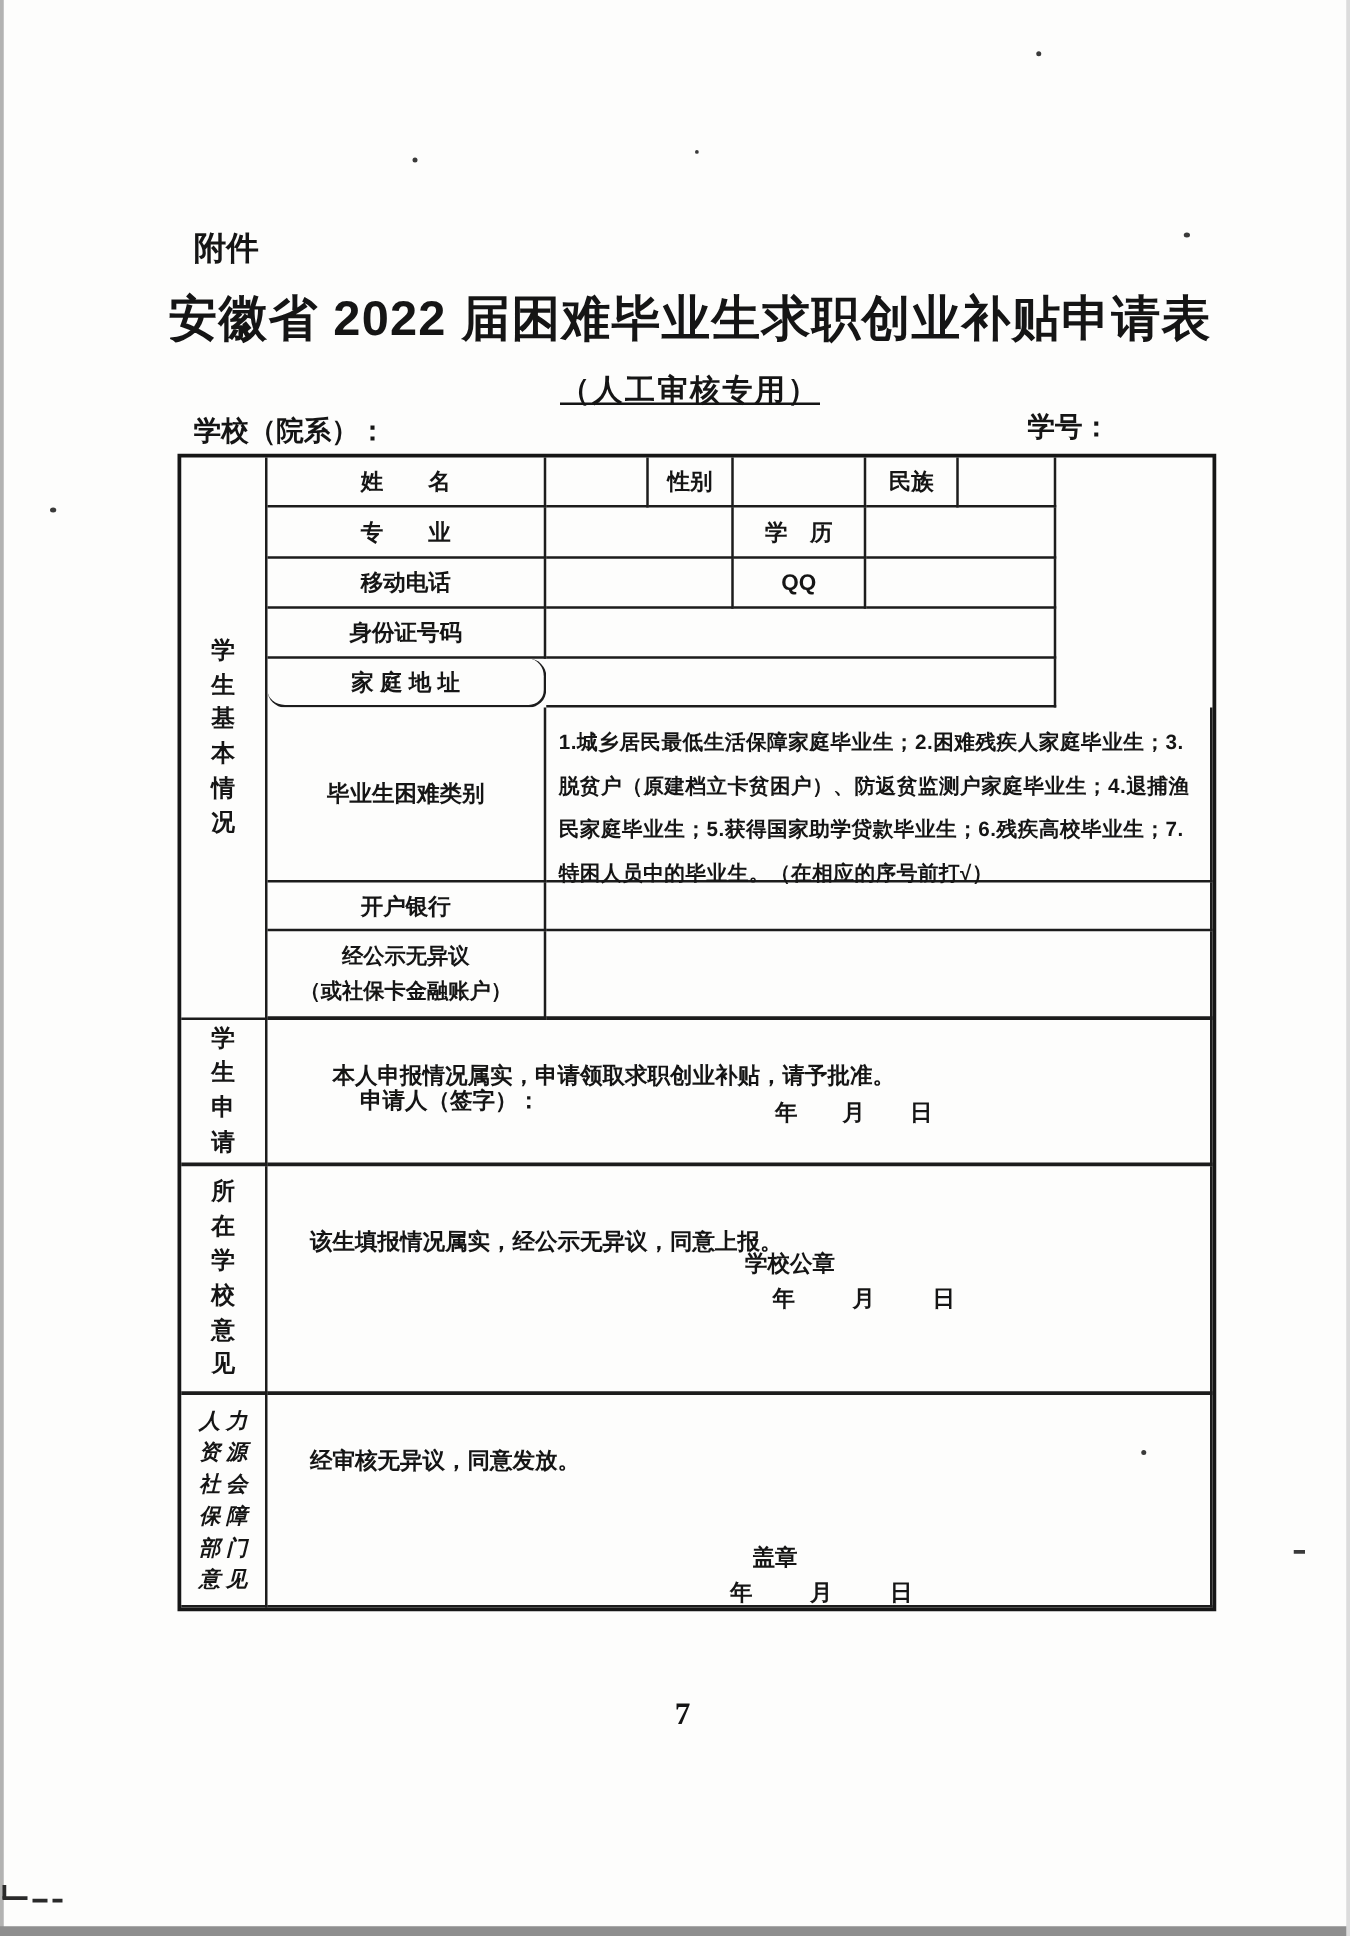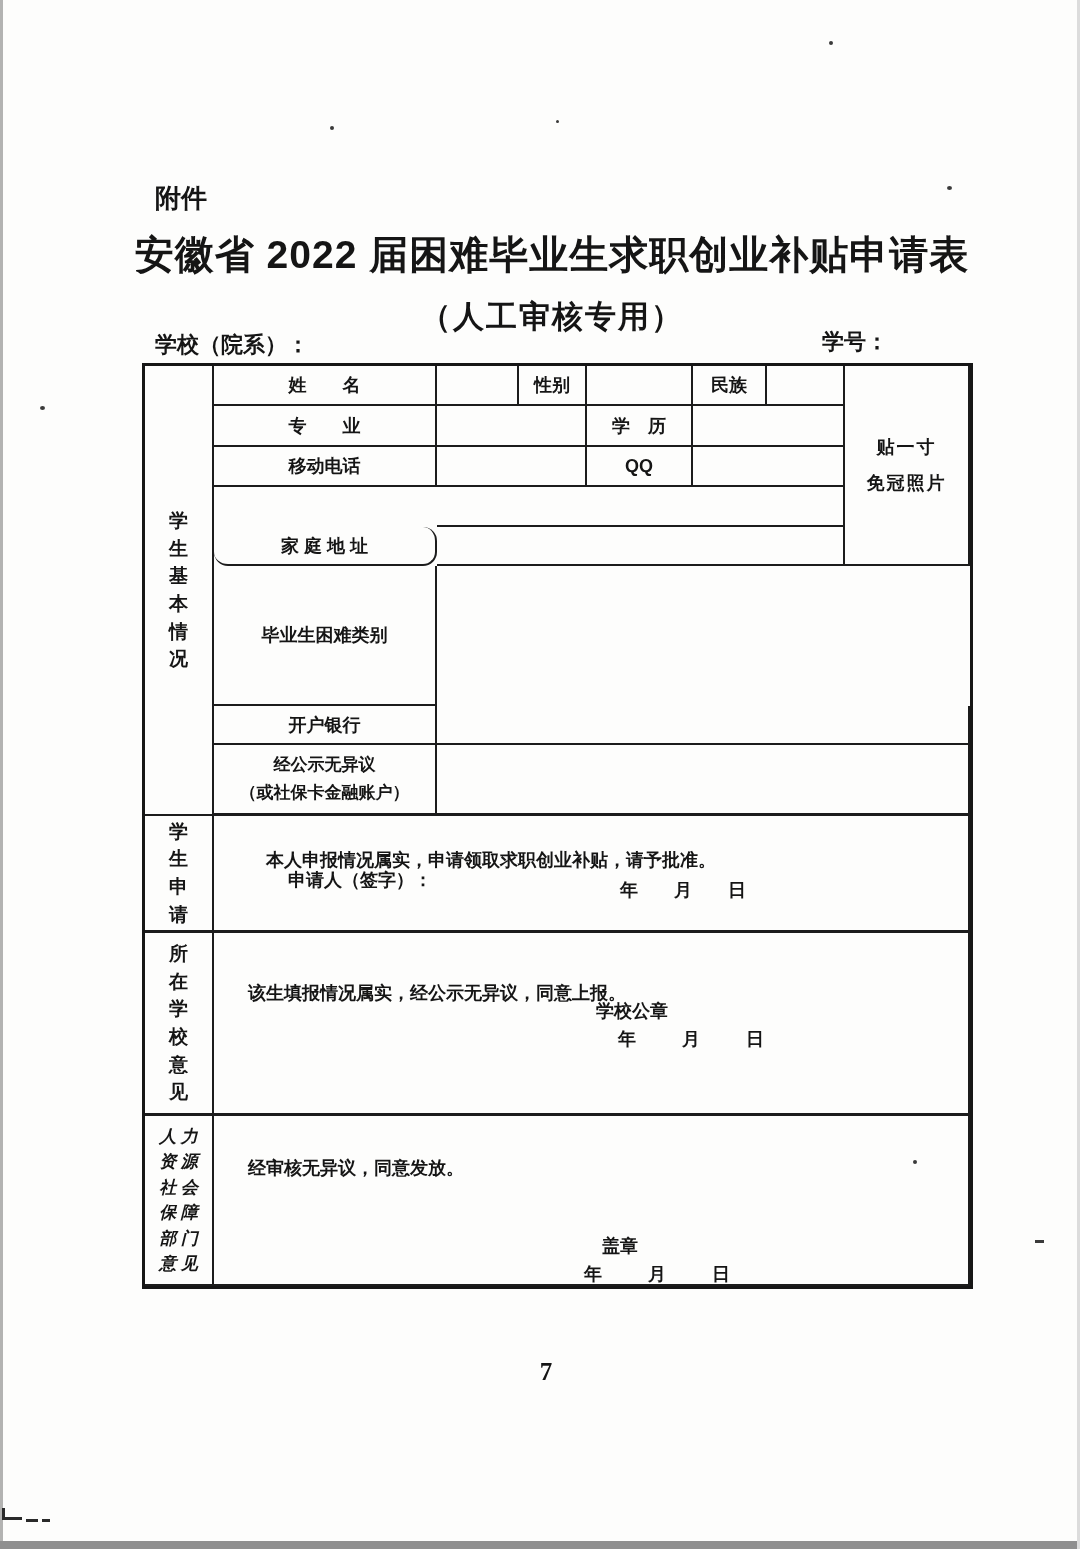--- a/index.html
+++ b/index.html
@@ -5,21 +5,21 @@
   html,body{margin:0;padding:0;}
   body{
     width:1080px;height:1549px;position:relative;background:#fdfdfc;
     font-family:"Liberation Sans","DejaVu Sans",sans-serif;
     color:#151515;overflow:hidden;
   }
   
   .attachment{position:absolute;left:155px;top:181px;font-size:26px;font-weight:bold;}
   .title-wrap{position:absolute;left:24px;top:228px;width:1056px;text-align:center;}
   .main-title{font-size:39px;font-weight:bold;letter-spacing:1px;margin:0;}
-  .subtitle{font-size:31px;font-weight:bold;margin-top:14px;letter-spacing:2px;}
+  .subtitle{font-size:24px;font-weight:bold;margin-top:14px;letter-spacing:2px;text-decoration:underline;}
   .idline{position:absolute;left:0;top:330px;width:1080px;font-size:22px;font-weight:bold;}
   .idline .school{position:absolute;left:155px;top:0;}
   .idline .stuno{position:absolute;left:822px;top:-3px;}
   
   .tbl{
     position:absolute;left:142px;top:363px;width:825px;height:920px;
     display:grid;box-sizing:content-box;
     grid-template-columns:69px 223px 82px 68px 106px 74px 78px 125px;
     grid-template-rows:40px 41px 40px 40px 39px 140px 39px 71px 117px 183px 170px;
     border:3px solid #161616;
@@ -75,39 +75,39 @@
 本
 情
 况</div>
 
   <div class="cell" style="grid-area:1/2/2/3;">姓　　名</div>
   <div class="cell" style="grid-area:1/3/2/4;"></div>
   <div class="cell" style="grid-area:1/4/2/5;">性别</div>
   <div class="cell" style="grid-area:1/5/2/6;"></div>
   <div class="cell" style="grid-area:1/6/2/7;">民族</div>
   <div class="cell" style="grid-area:1/7/2/8;"></div>
-  <div class="cell photo" style="grid-area:1/8/6/9;">贴一寸
-免冠照片</div>
 
   <div class="cell" style="grid-area:2/2/3/3;text-align:right;">专　　业</div>
   <div class="cell" style="grid-area:2/3/3/5;"></div>
   <div class="cell" style="grid-area:2/5/3/6;">学　历</div>
   <div class="cell" style="grid-area:2/6/3/8;"></div>
 
   <div class="cell" style="grid-area:3/2/4/3;">移动电话</div>
   <div class="cell" style="grid-area:3/3/4/5;"></div>
   <div class="cell" style="grid-area:3/5/4/6;">QQ</div>
   <div class="cell" style="grid-area:3/6/4/8;"></div>
 
+  <div class="cell" style="grid-area:4/2/5/3;">身份证号码</div>
   <div class="cell" style="grid-area:4/3/5/8;"></div>
 
   <div class="cell" style="grid-area:5/2/6/3;border-radius:14px;">家 庭 地 址</div>
   <div class="cell" style="grid-area:5/3/6/8;"></div>
 
   <div class="cell" style="grid-area:6/2/7/3;">毕业生困难类别</div>
+  <div class="cell longtext" style="grid-area:6/3/7/9;">1.城乡居民最低生活保障家庭毕业生；2.困难残疾人家庭毕业生；3.脱贫户（原建档立卡贫困户）、防返贫监测户家庭毕业生；4.退捕渔民家庭毕业生；5.获得国家助学贷款毕业生；6.残疾高校毕业生；7.特困人员中的毕业生。（在相应的序号前打√）</div>
 
   <div class="cell" style="grid-area:7/2/8/3;">开户银行</div>
   <div class="cell" style="grid-area:7/3/8/9;"></div>
 
   <div class="cell wrap2 thick" style="grid-area:8/2/9/3;">经公示无异议
 （或社保卡金融账户）</div>
   <div class="cell thick" style="grid-area:8/3/9/9;"></div>
 
   <div class="cell vlabel thick" style="grid-area:9/1/10/2;">学
 生

